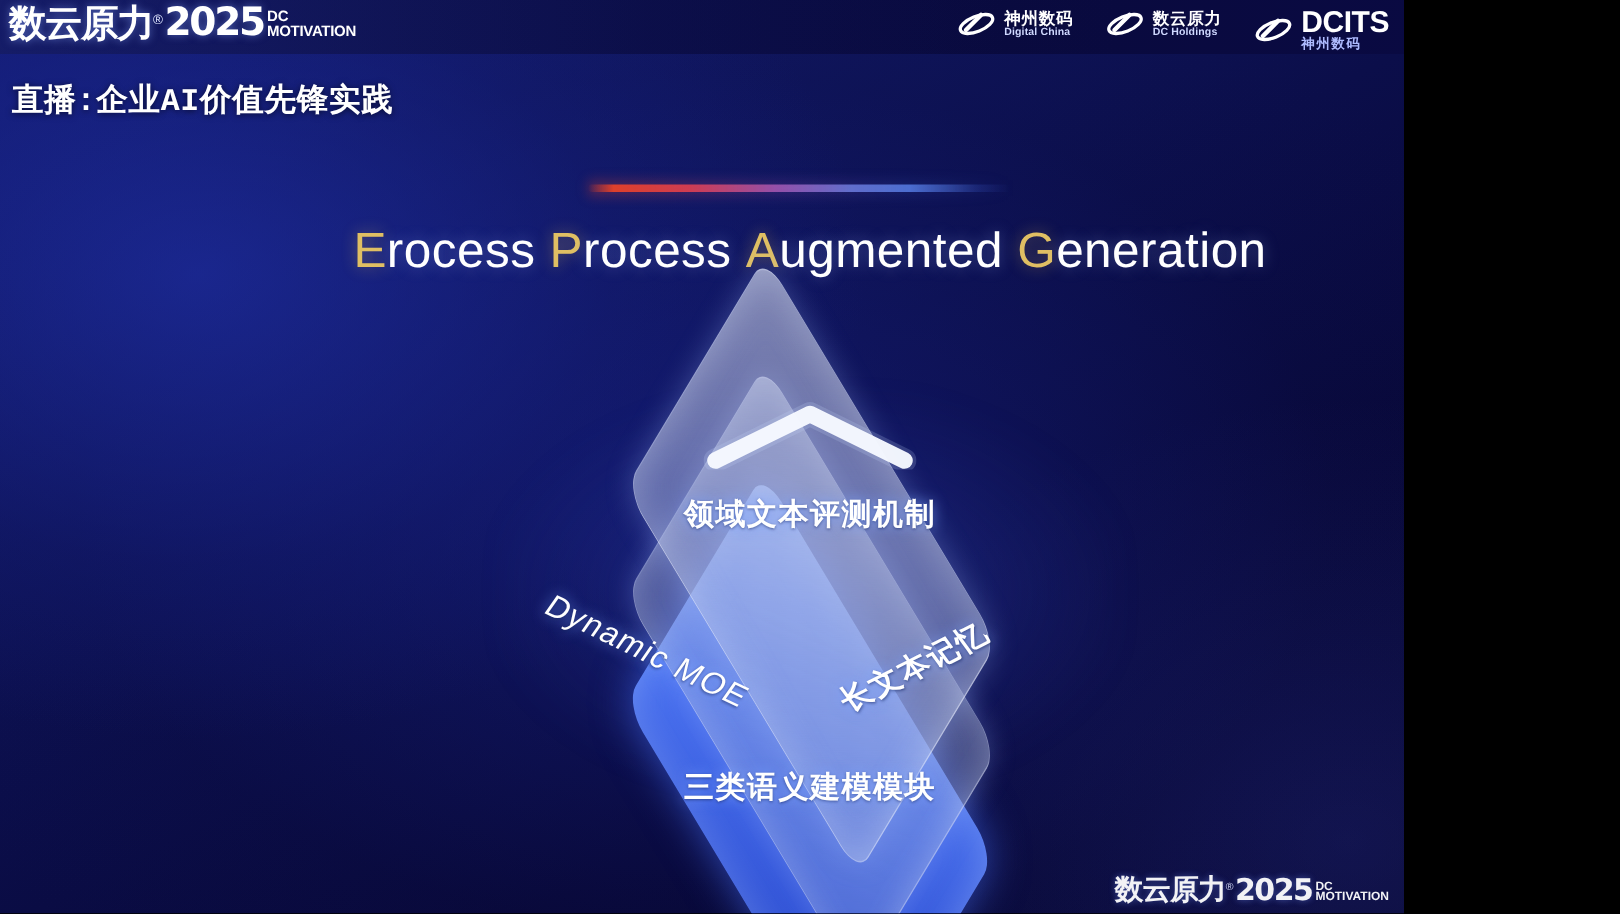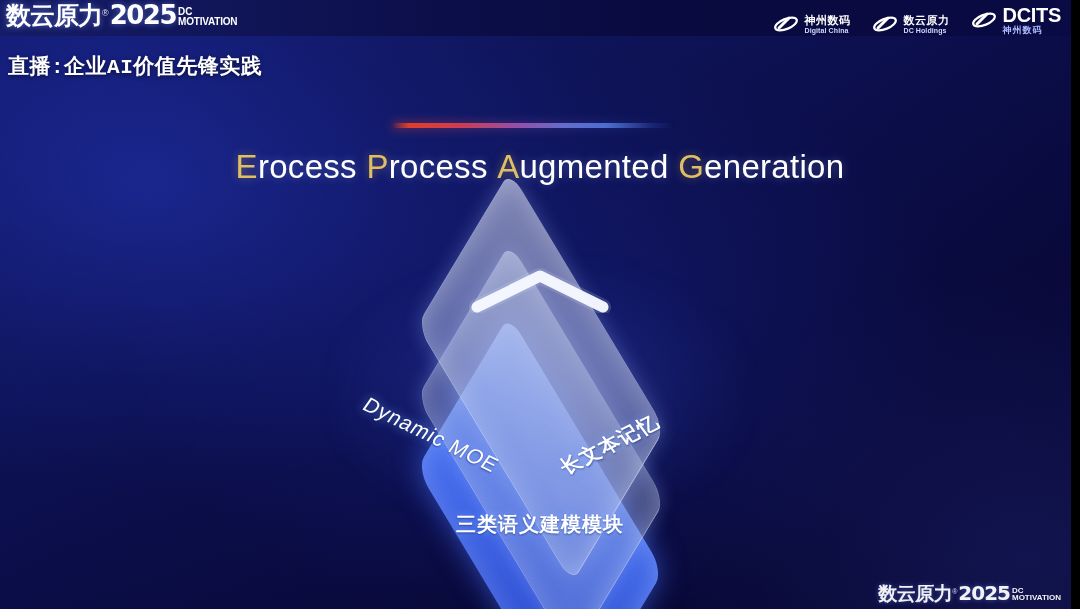--- a/index.html
+++ b/index.html
@@ -2,21 +2,21 @@
 <html><head>
 <meta charset="utf-8">
 <style>
   html, body {
     margin: 0;
     padding: 0;
     background: #000;
   }
   #slide {
     position: relative;
-    width: 1071px;
+    width: 936px;
     height: 609px;
     overflow: hidden;
     font-family: "Liberation Sans", "DejaVu Sans", sans-serif;
     background:
       radial-gradient(ellipse 620px 430px at 14% 30%, rgba(32,48,170,0.62) 0%, rgba(22,32,130,0.30) 45%, rgba(10,12,60,0) 72%),
       radial-gradient(ellipse 760px 520px at 50% 55%, rgba(28,40,150,0.42) 0%, rgba(14,18,80,0.12) 55%, rgba(8,8,52,0) 78%),
       radial-gradient(ellipse 520px 420px at 96% 92%, rgba(40,46,140,0.35) 0%, rgba(10,10,60,0) 70%),
       linear-gradient(152deg, #141d77 0%, #101761 22%, #0b0e4a 48%, #080838 72%, #06062c 100%);
   }
 
@@ -77,21 +77,21 @@
   }
   .brand-dc .l2 {
     font-size: 10px; font-weight: bold; color: #ffffff; letter-spacing: -0.2px;
   }
 
   
   .logos {
     position: absolute;
     right: 10px; top: 5px;
     display: flex;
-    align-items: flex-end;
+    align-items: flex-start;
     gap: 22px;
   }
   .logo {
     display: flex;
     align-items: center;
     gap: 5px;
   }
   .logo-mark {
     width: 26px; height: 22px;
     flex: 0 0 auto;
@@ -420,20 +420,21 @@
     <div class="layer layer-2"></div>
     <div class="layer layer-1"></div>
 
     <span class="chevron">
       <svg viewBox="0 0 142 46" width="142" height="46">
         <path d="M8 40 L71 9 L134 40" fill="none" stroke="#ffffff" stroke-width="11" stroke-linecap="round" stroke-linejoin="round" opacity="0.97"></path>
         <path d="M8 40 L71 9 L134 40" fill="none" stroke="#cfe0ff" stroke-width="16" stroke-linecap="round" stroke-linejoin="round" opacity="0.18"></path>
       </svg>
     </span>
 
+    <div class="lbl lbl-top">领域文本评测机制</div>
     <div class="lbl lbl-moe">Dynamic MOE</div>
     <div class="lbl lbl-mem">长文本记忆</div>
     <div class="lbl lbl-bottom">三类语义建模模块</div>
   </div>
 
   <div class="watermark">
     <span class="wm-cn">数云原力</span>
     <span class="wm-reg">®</span>
     <span class="wm-year">2025</span>
     <span class="wm-dc">

